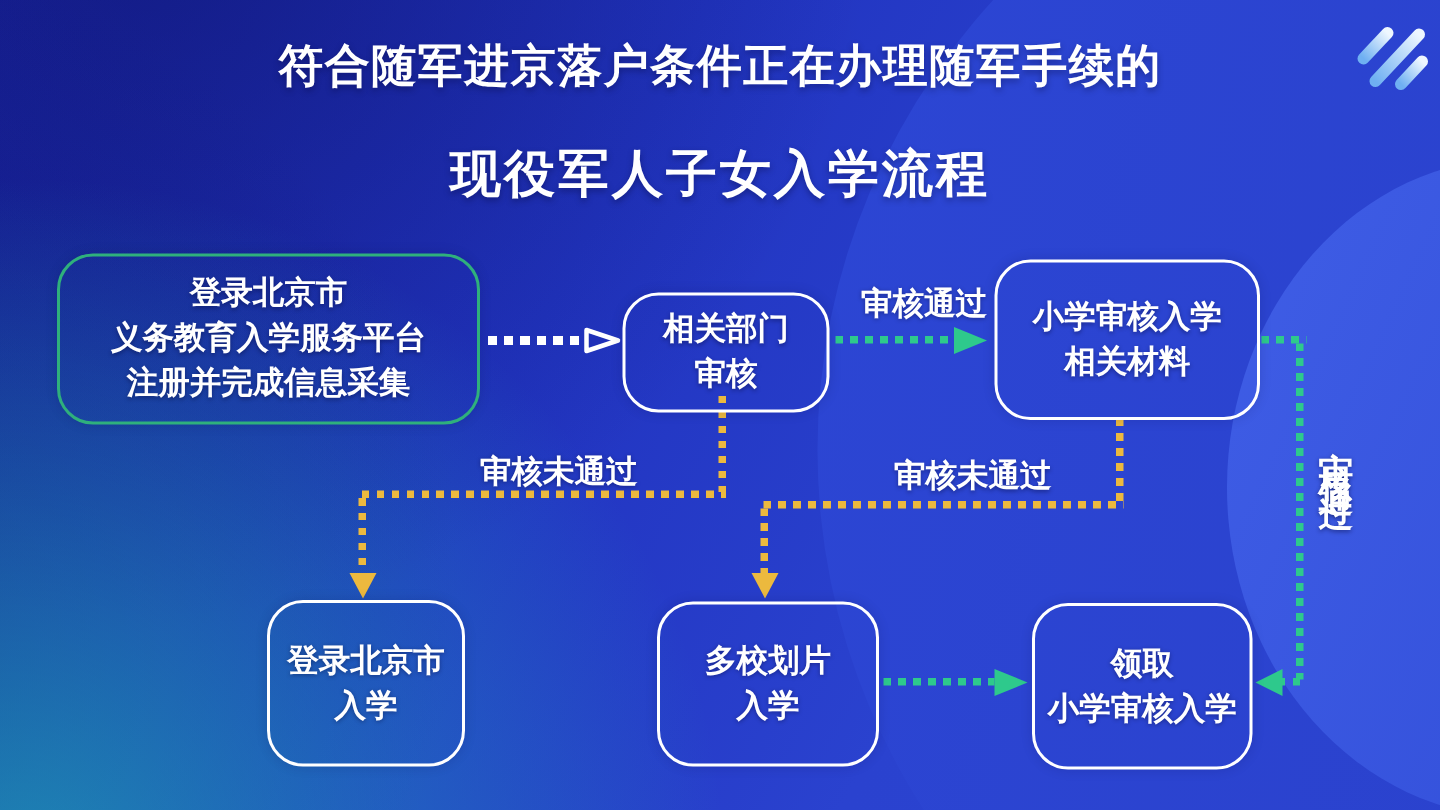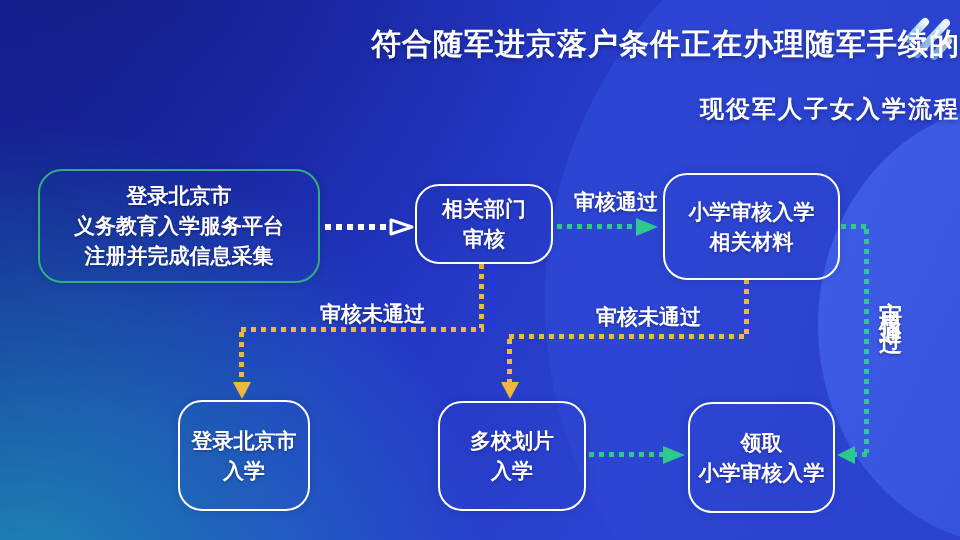--- a/index.html
+++ b/index.html
@@ -13,24 +13,24 @@
   .blob-main{left:545px;top:-150px;width:920px;height:900px;
     background:linear-gradient(105deg,#2c46d4 0%,#2a41cc 70%);}
   .blob-right{left:818px;top:105px;width:390px;height:440px;
     background:linear-gradient(115deg,#4160e8 0%,#3350da 80%);opacity:.92;}
   .bg-overlays{position:absolute;inset:0;
     background-image:
       radial-gradient(circle at 2% 108%, rgba(32,196,188,.60) 0%, rgba(32,196,188,0) 42%),
       radial-gradient(circle at -14% 72%, rgba(14,22,120,.55) 0%, rgba(14,22,120,0) 38%),
       radial-gradient(circle at 10% -12%, rgba(9,14,92,.50) 0%, rgba(9,14,92,0) 46%);}
   
-  .title{position:absolute;left:0;top:24px;width:100%;text-align:right;color:#fff;
+  .title{position:absolute;left:0;top:24px;width:100%;text-align:center;color:#fff;
     font-weight:bold;text-shadow:0 2px 4px rgba(0,0,40,.35);z-index:3;}
   .title .t1{font-size:30px;letter-spacing:1px;}
-  .title .t2{font-size:24px;margin-top:28px;letter-spacing:2px;}
+  .title .t2{font-size:34px;margin-top:28px;letter-spacing:2px;}
   
   .logo{position:absolute;left:896px;top:8px;z-index:3;}
   
   .node{position:absolute;border:2.5px solid var(--box-border,#fff);border-radius:24px;
     display:flex;align-items:center;justify-content:center;z-index:3;
     box-shadow:0 0 8px rgba(0,0,60,.15);}
   .node.green{border-color:var(--login-border,#2fb07c);}
   .node-text{white-space:pre-line;text-align:center;color:#fff;font-weight:bold;
     font-size:21px;line-height:30px;text-shadow:0 1px 3px rgba(0,0,40,.4);}
   
@@ -84,21 +84,21 @@
     <div class="t1">符合随军进京落户条件正在办理随军手续的</div>
     <div class="t2">现役军人子女入学流程</div>
   </div>
 
   <div class="node green" style="left:38px;top:169px;width:278px;height:110px">
     <div class="node-text">登录北京市
 义务教育入学服务平台
 注册并完成信息采集</div>
   </div>
 
-  <div class="node" style="left:415px;top:184px;width:134px;height:76px">
+  <div class="node" style="left:415px;top:195px;width:134px;height:76px">
     <div class="node-text">相关部门
 审核</div>
   </div>
 
   <div class="node" style="left:663px;top:173px;width:173px;height:103px">
     <div class="node-text">小学审核入学
 相关材料</div>
   </div>
 
   <div class="node" style="left:178px;top:400px;width:128px;height:107px">

